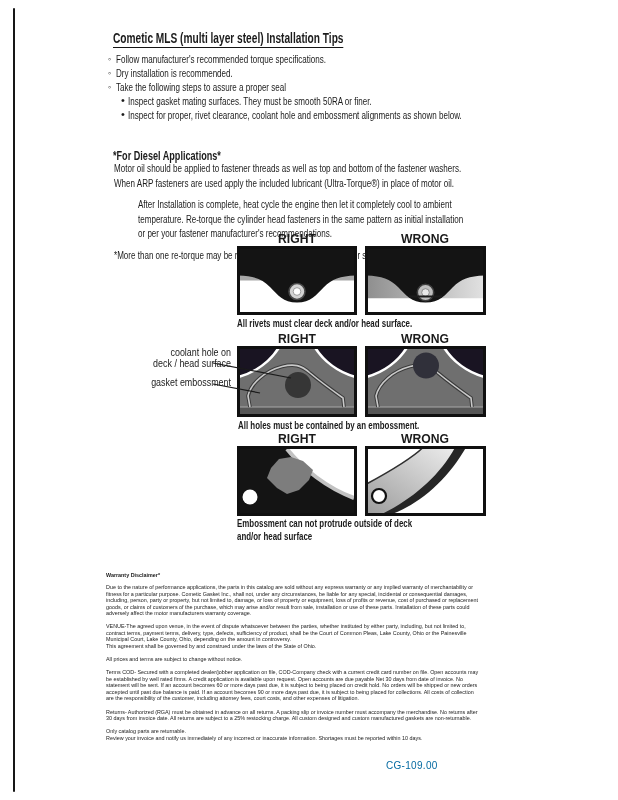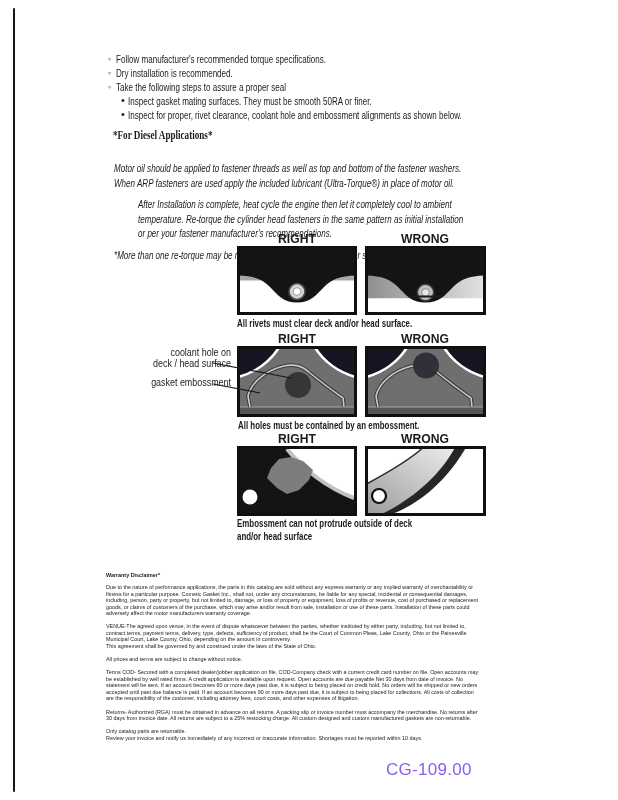--- a/index.html
+++ b/index.html
@@ -11,41 +11,44 @@
   .abs{position:absolute;}
   .cx70{display:inline-block;transform:scaleX(0.70);transform-origin:0 0;white-space:pre-line;}
   .nowrap{white-space:nowrap;}
   .title{left:113px;top:30px;font-size:14.5px;font-weight:bold;}
   .title .cx70{border-bottom:1.6px solid #141414;padding-bottom:1px;}
   .bullets{left:108px;top:52px;line-height:14px;font-size:11.5px;}
   .bullet-row{display:flex;align-items:flex-start;}
   .mark{width:8px;font-size:9px;line-height:14px;flex:0 0 8px;}
   .sub{margin-left:13px;}
   .mark2{width:7px;font-size:11px;line-height:13px;flex:0 0 7px;}
-  .h2{left:113px;top:127px;font-size:13px;font-weight:bold;font-family:Liberation Serif, serif;}
-  .para{font-size:11.5px;line-height:14.5px;font-style:italic;}
+  .h2{left:113px;top:148px;font-size:13px;font-weight:bold;}
+  .para{font-size:11.5px;line-height:14.5px;}
   .p-a{left:114px;top:161px;}
   .p-b{left:114px;top:197px;margin-left:24px;}
   .p-c{left:114px;top:248px;}
   .rw{width:120px;text-align:center;font-size:13.5px;font-weight:bold;transform:scaleX(0.9);transform-origin:50% 0;}
   .panel{width:120px;height:71px;}
   .cap{font-weight:bold;font-size:11px;transform:scaleX(0.72);transform-origin:0 0;white-space:pre-line;line-height:13px;}
   .sidelabel{width:126px;text-align:right;font-size:10.5px;line-height:10.5px;transform:scaleX(0.85);transform-origin:100% 0;white-space:pre-line;}
   .disc{left:106px;top:572px;width:444px;font-size:5.4px;line-height:6.4px;color:#222;}
   .disc p{margin:0 0 7px 0;white-space:pre-line;}
   .disc .dh{font-weight:bold;margin-bottom:6px;}
-  .partnum{left:386px;top:760px;font-size:17px;letter-spacing:0.3px;color:#8b5cf6;}
+  .partnum{left:386px;top:760px;font-size:10px;letter-spacing:0.3px;color:#0369a1;}
   svg{display:block;}
 </style>
 </head>
 <body>
 
 <div class="page">
   <div class="spine"></div>
 
+  <div class="abs title">
+    <span class="cx70 nowrap">Cometic MLS (multi layer steel) Installation Tips</span>
+  </div>
 
   <div class="abs bullets">
     <div class="bullet-row">
       <span class="mark">◦</span>
       <span class="cx70 nowrap">Follow manufacturer's recommended torque specifications.</span>
     </div>
     <div class="bullet-row">
       <span class="mark">◦</span>
       <span class="cx70 nowrap">Dry installation is recommended.</span>
     </div>

